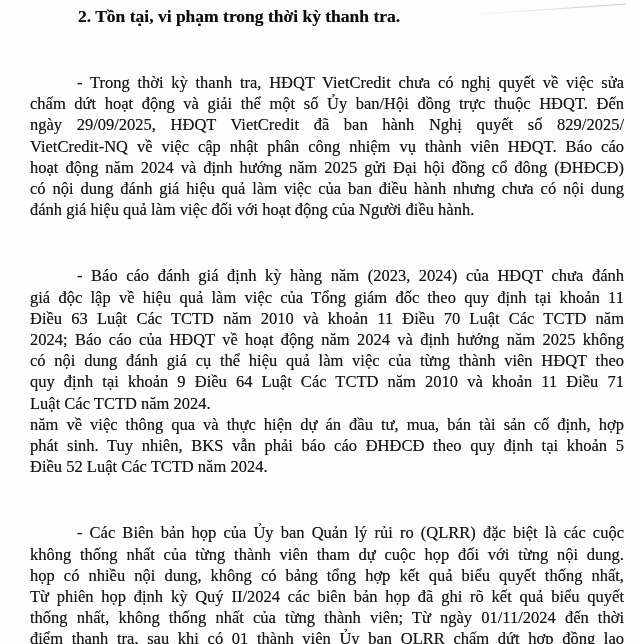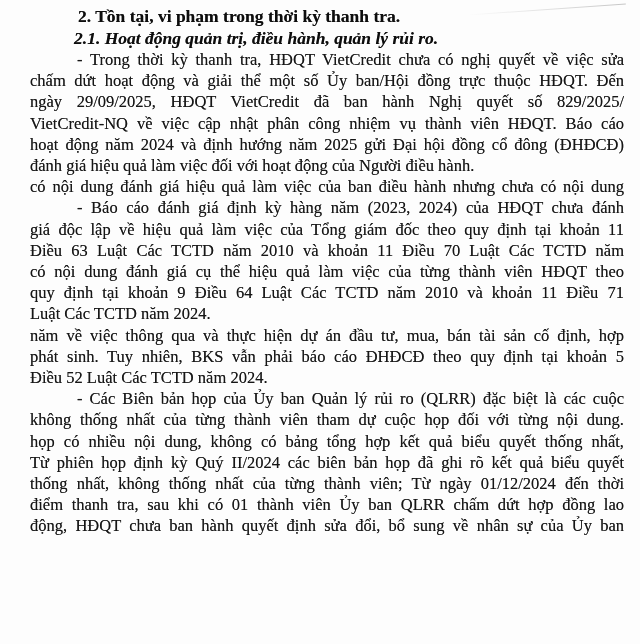--- a/index.html
+++ b/index.html
@@ -20,65 +20,65 @@
   }
   .h2 {
     font-weight:bold; font-style:italic; font-size:17.5px; line-height:22px;
     padding-left:44px; white-space:nowrap; color:#0d0d0d;
   }
   .line {
     font-size:16.5px; line-height:21.2px;
     white-space:nowrap; overflow:hidden;
     text-align:justify; text-align-last:justify;
   }
-  .line.first { padding-left:47px; }
+  .line.first { padding-left:47px;margin-top:45px; }
   .line.end { text-align-last:left; }
   .artifact {
     position:absolute; top:9px; left:468px;
     width:158px; height:1px;
     background:linear-gradient(90deg, rgba(130,130,130,0), rgba(130,130,130,.45));
     transform:rotate(-4deg);
   }
 </style>
 </head>
 <body>
 
 <div class="page">
   <div class="artifact"></div>
 
   <div class="h1">2. Tồn tại, vi phạm trong thời kỳ thanh tra.</div>
-  <div class="h2">2.1. Hoạt động quản trị, điều hành, quản lý rủi ro.</div>
 
   <div>
     <div class="line first">- Trong thời kỳ thanh tra, HĐQT VietCredit chưa có nghị quyết về việc sửa</div>
     <div class="line">chấm dứt hoạt động và giải thể một số Ủy ban/Hội đồng trực thuộc HĐQT. Đến</div>
     <div class="line">ngày 29/09/2025, HĐQT VietCredit đã ban hành Nghị quyết số 829/2025/</div>
     <div class="line">VietCredit-NQ về việc cập nhật phân công nhiệm vụ thành viên HĐQT. Báo cáo</div>
     <div class="line">hoạt động năm 2024 và định hướng năm 2025 gửi Đại hội đồng cổ đông (ĐHĐCĐ)</div>
+    <div class="line">có nội dung đánh giá hiệu quả làm việc của ban điều hành nhưng chưa có nội dung</div>
     <div class="line end">đánh giá hiệu quả làm việc đối với hoạt động của Người điều hành.</div>
-    <div class="line">có nội dung đánh giá hiệu quả làm việc của ban điều hành nhưng chưa có nội dung</div>
   </div>
 
   <div>
     <div class="line first">- Báo cáo đánh giá định kỳ hàng năm (2023, 2024) của HĐQT chưa đánh</div>
     <div class="line">giá độc lập về hiệu quả làm việc của Tổng giám đốc theo quy định tại khoản 11</div>
     <div class="line">Điều 63 Luật Các TCTD năm 2010 và khoản 11 Điều 70 Luật Các TCTD năm</div>
+    <div class="line">2024; Báo cáo của HĐQT về hoạt động năm 2024 và định hướng năm 2025 không</div>
     <div class="line">có nội dung đánh giá cụ thể hiệu quả làm việc của từng thành viên HĐQT theo</div>
     <div class="line">quy định tại khoản 9 Điều 64 Luật Các TCTD năm 2010 và khoản 11 Điều 71</div>
     <div class="line end">Luật Các TCTD năm 2024.</div>
   </div>
 
   <div>
     <div class="line">năm về việc thông qua và thực hiện dự án đầu tư, mua, bán tài sản cố định, hợp</div>
     <div class="line">phát sinh. Tuy nhiên, BKS vẫn phải báo cáo ĐHĐCĐ theo quy định tại khoản 5</div>
     <div class="line end">Điều 52 Luật Các TCTD năm 2024.</div>
   </div>
 
   <div>
     <div class="line first">- Các Biên bản họp của Ủy ban Quản lý rủi ro (QLRR) đặc biệt là các cuộc</div>
     <div class="line">không thống nhất của từng thành viên tham dự cuộc họp đối với từng nội dung.</div>
     <div class="line">họp có nhiều nội dung, không có bảng tổng hợp kết quả biểu quyết thống nhất,</div>
     <div class="line">Từ phiên họp định kỳ Quý II/2024 các biên bản họp đã ghi rõ kết quả biểu quyết</div>
-    <div class="line">thống nhất, không thống nhất của từng thành viên; Từ ngày 01/12/2024 đến thời</div>
+    <div class="line">thống nhất, không thống nhất của từng thành viên; Từ ngày 01/11/2024 đến thời</div>
     <div class="line">điểm thanh tra, sau khi có 01 thành viên Ủy ban QLRR chấm dứt hợp đồng lao</div>
     <div class="line">động, HĐQT chưa ban hành quyết định sửa đổi, bổ sung về nhân sự của Ủy ban</div>
   </div>
 </div>
 
 </body></html>

